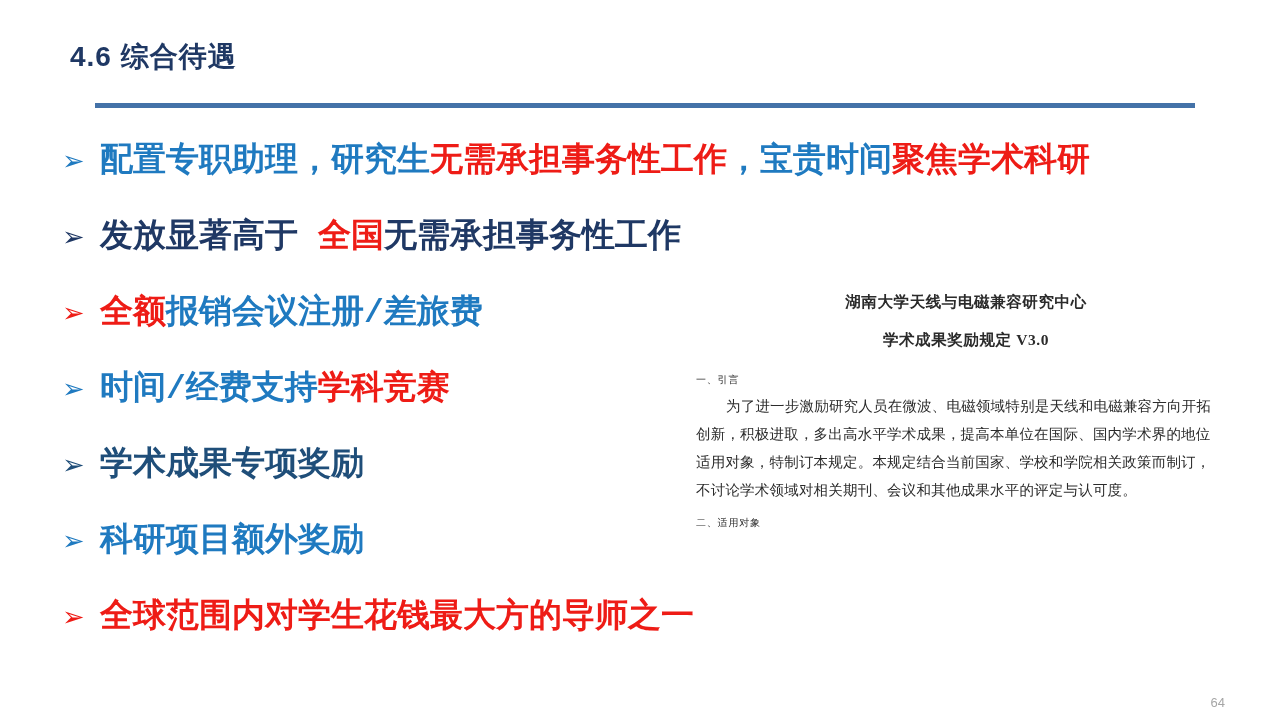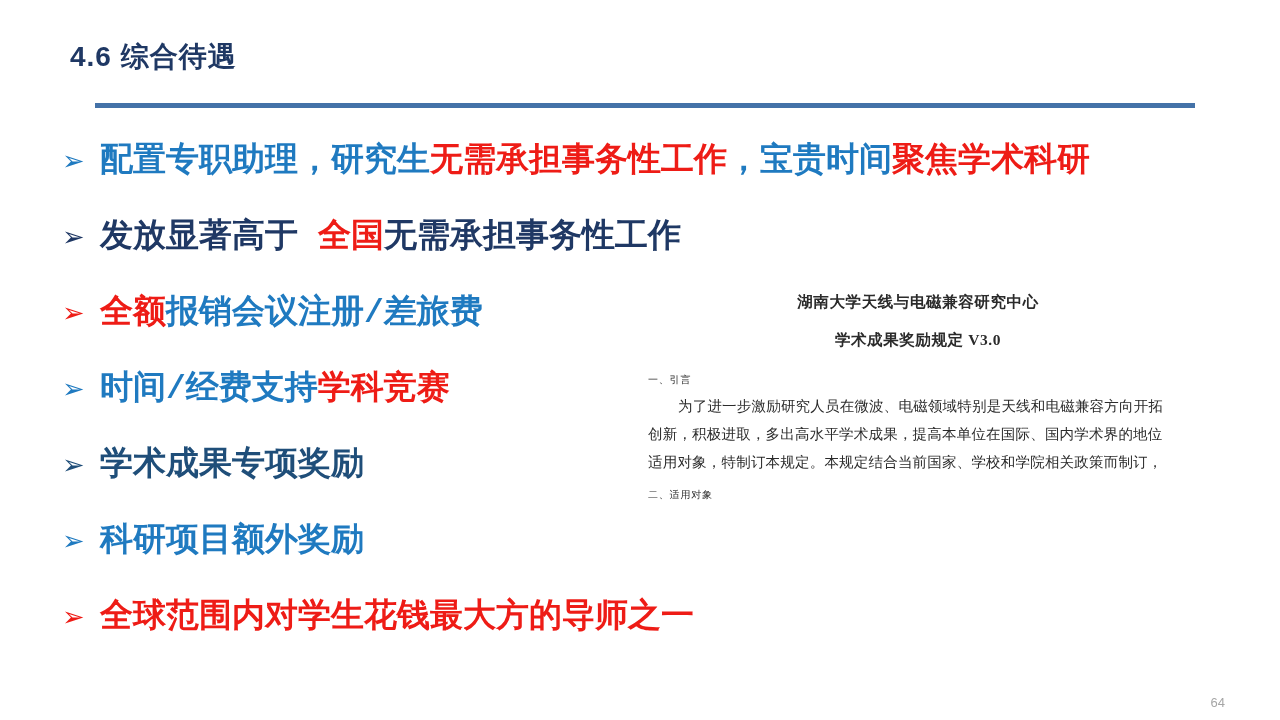--- a/index.html
+++ b/index.html
@@ -63,21 +63,21 @@
     font-weight: bold;
     line-height: 1.1;
     white-space: nowrap;
     letter-spacing: 0px;
   }
   .bullet-text .seg { white-space: pre; }
 
   
   #doc-image {
     position: absolute;
-    left: 648px;
+    left: 696px;
     top: 288px;
     width: 540px;
     height: 300px;
     background: #ffffff;
     font-family: "Liberation Serif", "DejaVu Serif", serif;
     color: #2b2b2b;
   }
   #doc-title-1, #doc-title-2 {
     text-align: center;
     font-size: 15.5px;
@@ -151,17 +151,18 @@
   </div>
 
 <div id="doc-image">
   <div id="doc-title-1">湖南大学天线与电磁兼容研究中心</div>
   <div id="doc-title-2">学术成果奖励规定 V3.0</div>
   <div class="doc-heading" id="doc-heading-1">一、引言</div>
   <div id="doc-paragraph">
       <span class="pline first">为了进一步激励研究人员在微波、电磁领域特别是天线和电磁兼容方向开拓</span>
       <span class="pline">创新，积极进取，多出高水平学术成果，提高本单位在国际、国内学术界的地位</span>
       <span class="pline">适用对象，特制订本规定。本规定结合当前国家、学校和学院相关政策而制订，</span>
+      <span class="pline">不讨论学术领域对相关期刊、会议和其他成果水平的评定与认可度。</span>
     </div>
   <div class="doc-heading" id="doc-heading-2">二、适用对象</div>
 </div>
 
 <div id="page-number" style="color: rgb(166, 166, 166);">64</div>
 
 </body></html>

